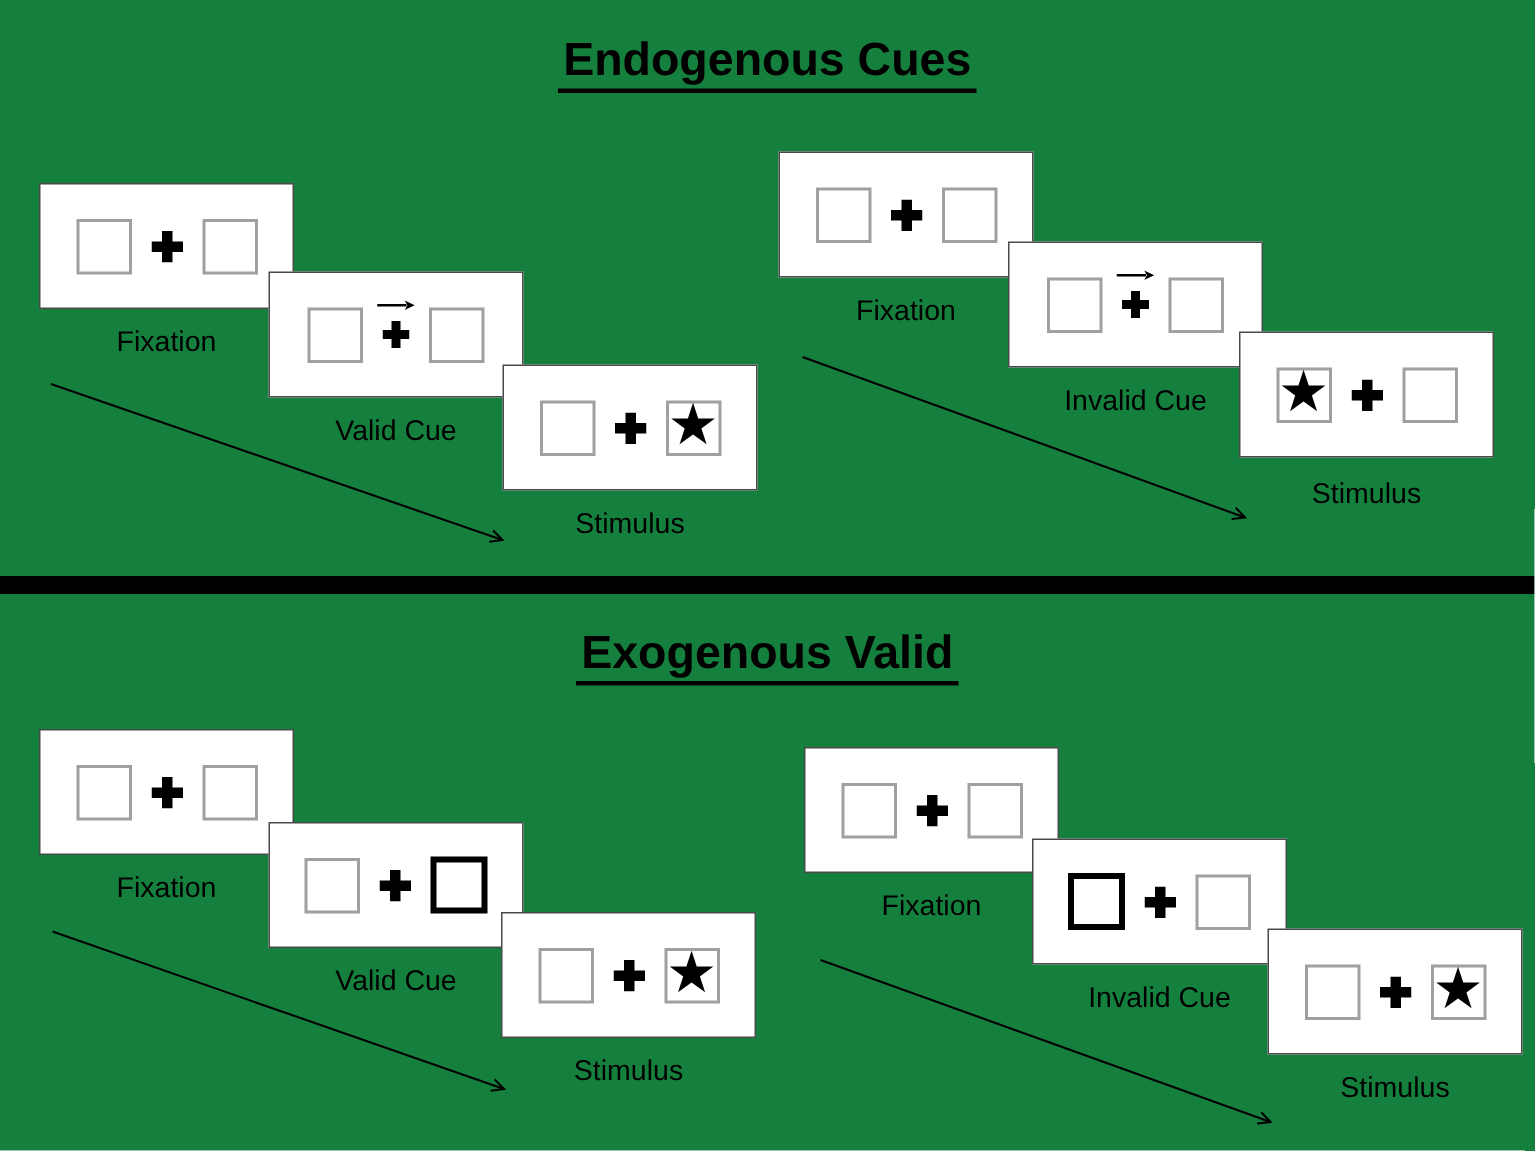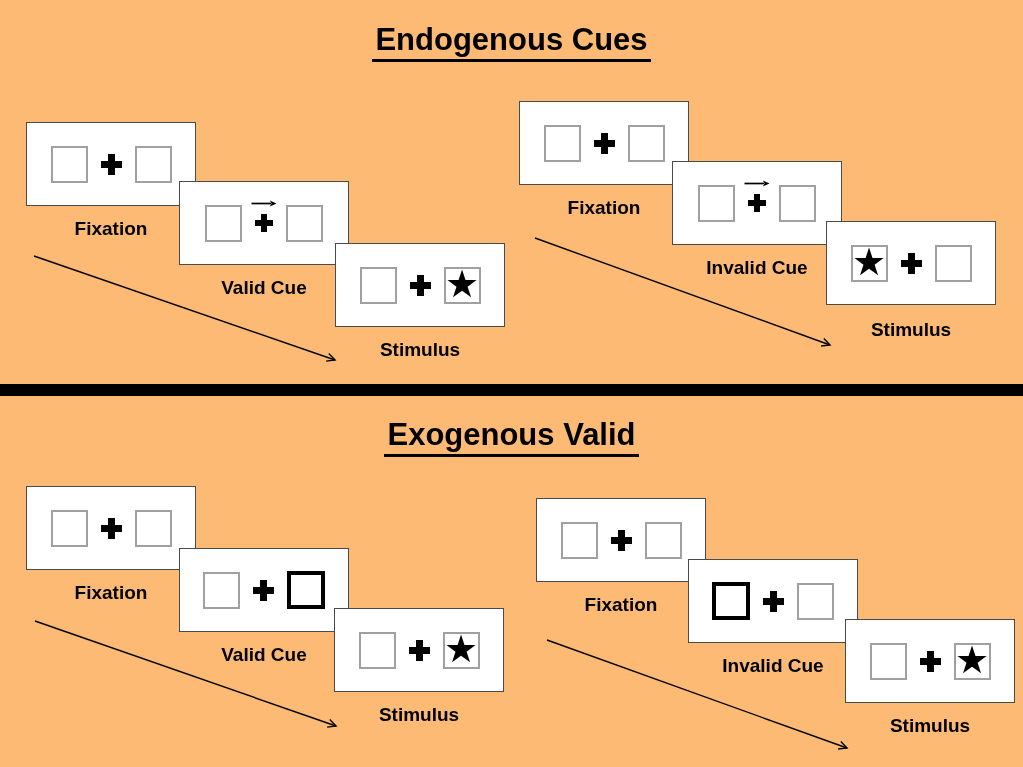--- a/index.html
+++ b/index.html
@@ -1,20 +1,20 @@
 <!DOCTYPE html>
 <html><head>
 <meta charset="utf-8">
 <style>
   * { margin:0; padding:0; box-sizing:border-box; }
   html,body { background:#ffffff; }
   body { font-family:"Liberation Sans", sans-serif; }
   .stage {
     position:relative; width:1023px; height:767px;
-    background:#fdba74; overflow:hidden;
+    background:#15803d; overflow:hidden;
   }
   .title {
     position:absolute; left:0; width:100%; text-align:center;
     font-size:31px; font-weight:bold; color:#000; letter-spacing:0px;
   }
   .title .u { display:inline-block; border-bottom:3px solid #000; padding:0 3px 1px 3px; }
   .panel {
     position:absolute; width:170px; height:84px; background:#fff;
     border:1px solid #4a4a4a;
     display:flex; align-items:center; justify-content:center; gap:13px;
@@ -22,21 +22,21 @@
   .box {
     width:37px; height:37px; background:#fff; border:2px solid #a0a0a0;
     display:flex; align-items:center; justify-content:center; flex:0 0 auto;
   }
   .box.thick { width:38px; height:38px; border:4px solid #000; }
   .star { font-size:38px; line-height:1; color:#000; transform:translateY(-1px); }
   .center-group { position:relative; display:flex; align-items:center; justify-content:center; flex:0 0 auto; }
   .cue-arrow { position:absolute; left:50%; top:-17px; transform:translateX(-50%); }
   .seq-label {
     position:absolute; width:170px; text-align:center;
-    font-size:19px; font-weight:bold; color:#000; white-space:nowrap;
+    font-size:19px; font-weight:normal; color:#000; white-space:nowrap;
   }
   .divider { position:absolute; left:0; top:384px; width:1023px; height:12px; background:#000; }
   .tarrow { position:absolute; overflow:visible; }
   .plus-icon { display:block; }
 </style>
 </head>
 <body>
 
 <div class="stage">
 

